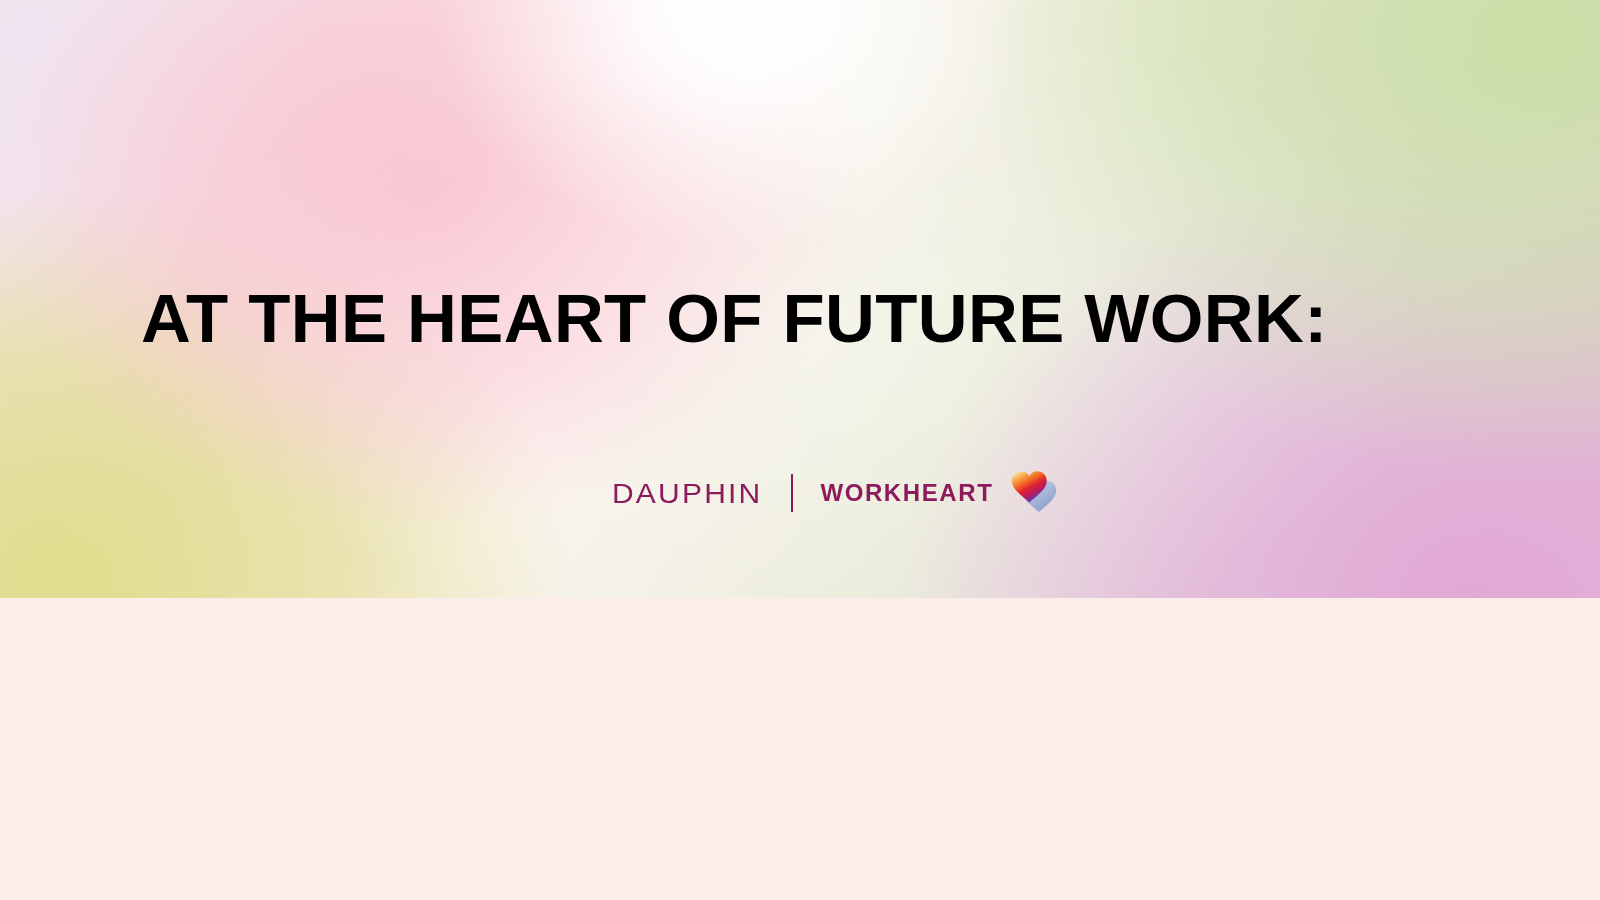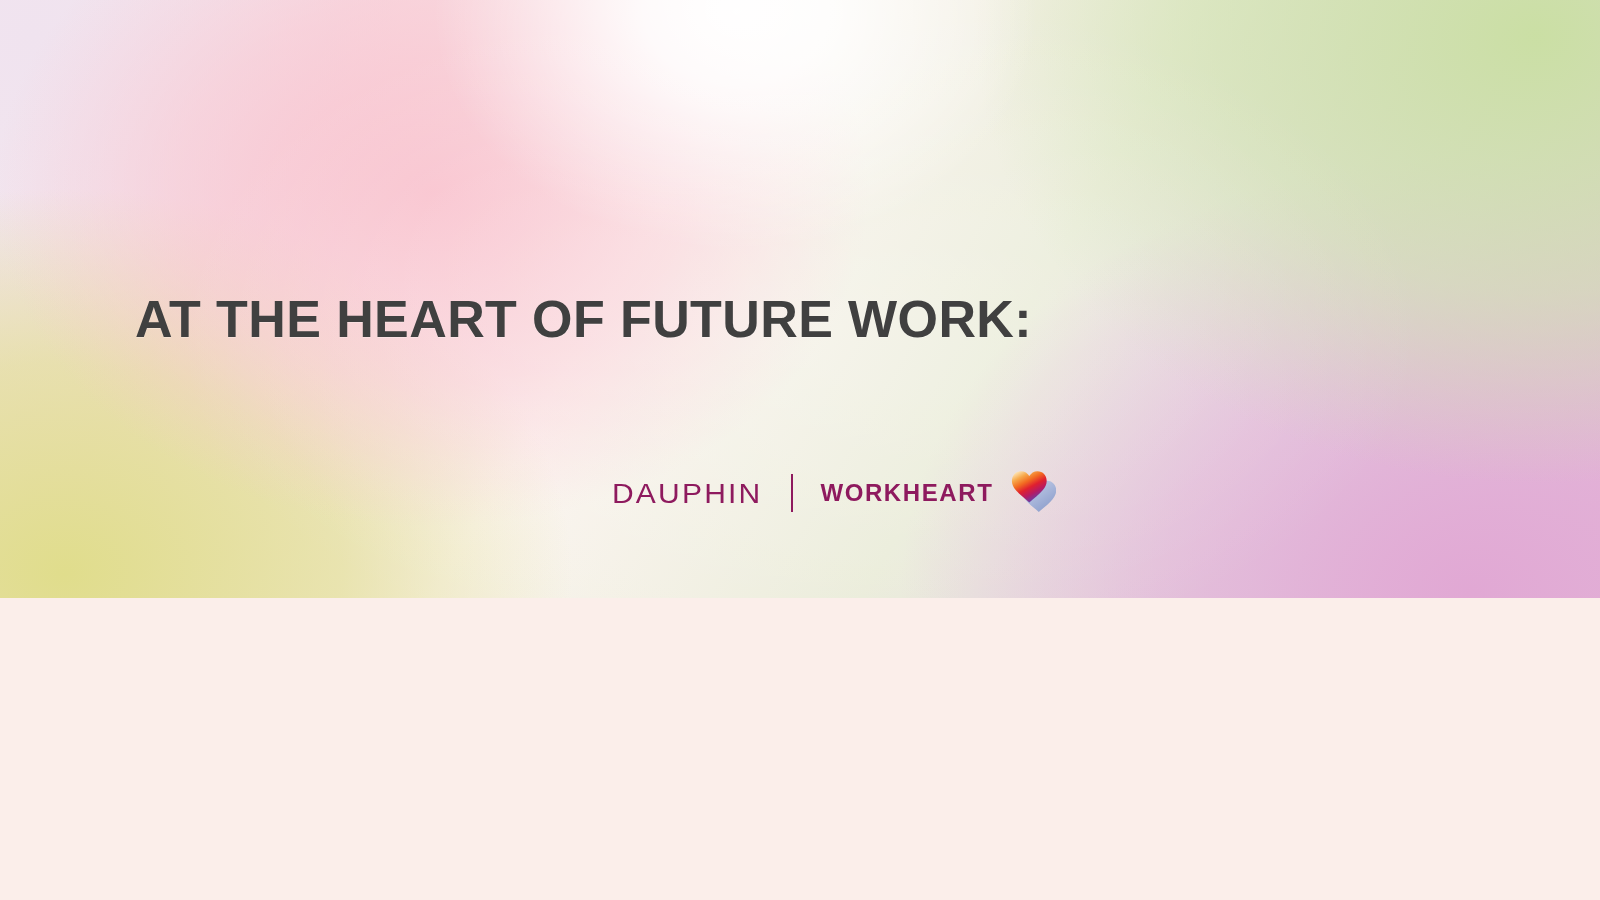--- a/index.html
+++ b/index.html
@@ -75,26 +75,26 @@
   
   .hero-soften {
     position:absolute; inset:0;
     background:
       radial-gradient(ellipse 900px 500px at 50% 55%,
         rgba(255,255,255,0.30) 0%, rgba(255,255,255,0.0) 70%);
   }
 
   .headline {
     position:absolute;
-    left:135px; top:193px;
+    left:141px; top:193px;
     width:1340px;
-    color:#404040;
+    color:#000000;
     font-family:"Liberation Sans", sans-serif;
     font-weight:bold;
-    font-size:52px;
+    font-size:69px;
     line-height:84px;
     letter-spacing:0.4px;
     transform:scaleX(1.0);
     transform-origin:left top;
     white-space:pre-line;
     text-shadow:0 1px 0 rgba(255,255,255,0.25);
   }
   .headline .hl-line { display:block; }
 
   

